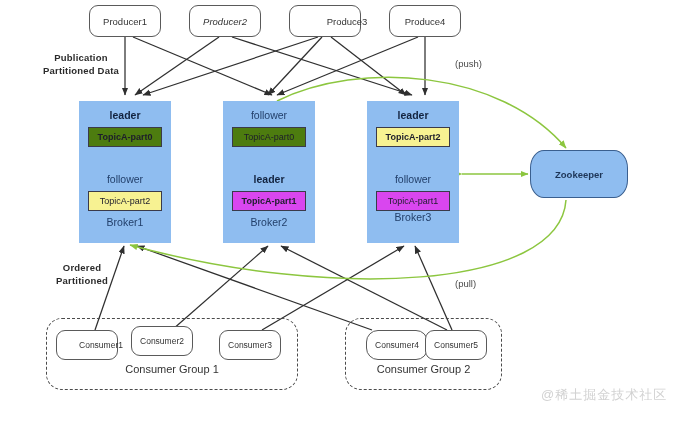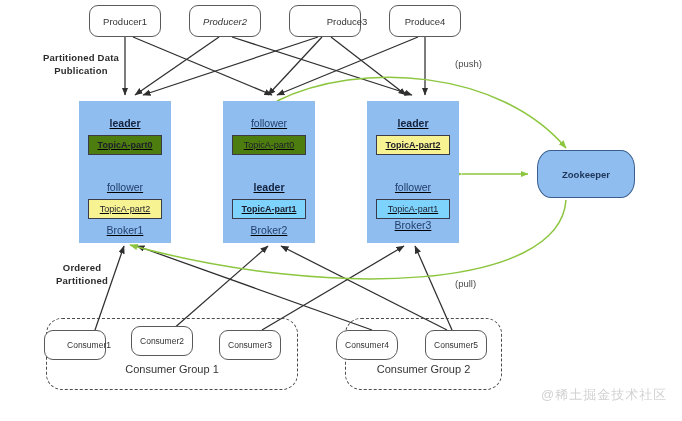--- a/index.html
+++ b/index.html
@@ -40,22 +40,21 @@
     border-radius: 9px;
     background: #ffffff;
     font-size: 9.5px;
     color: #333333;
   }
   .broker {
     width: 92px;
     height: 142px;
     background: #8fbdf0;
     display: block;
-    padding: 8px;
-    text-decoration: underline;
+    padding: 0;
   }
   .broker .role {
     font-size: 10.5px;
     color: #23406b;
     text-align: center;
   }
   .broker .role.bold {
     font-weight: bold;
     color: #12233f;
   }
@@ -67,21 +66,21 @@
     display: flex;
     align-items: center;
     justify-content: center;
     font-size: 9px;
     color: #1d1d2b;
     box-sizing: border-box;
   }
   .part.bold { font-weight: bold; }
   .part.pink   { background: #4d7c0f; }
   .part.yellow { background: #f7f292; }
-  .part.green  { background: #7dd3fc; }
+  .part.green  { background: #d946ef; }
   .broker .bname {
     font-size: 10.5px;
     color: #23406b;
     text-align: center;
   }
   .zookeeper {
     width: 98px;
     height: 48px;
     background: #8fbdf0;
     border: 1.4px solid #3a5f8f;
@@ -196,22 +195,22 @@
     <span>Producer2</span>
   </div>
   <div class="node producer" style="left:289px; top:5px;padding-left:44px;">
     <span>Produce3</span>
   </div>
   <div class="node producer" style="left:389px; top:5px;">
     <span>Produce4</span>
   </div>
 
   <div class="side-label" style="left:22px; top:52px; width:118px;">
+    <div>Publication</div>
     <div>Partitioned Data</div>
-    <div>Publication</div>
   </div>
   <div class="side-label" style="left:30px; top:262px; width:104px;">
     <div>Ordered</div>
     <div>Partitioned</div>
   </div>
   <div class="flow-label" style="left:455px; top:58px;">(push)</div>
   <div class="flow-label" style="left:455px; top:278px;">(pull)</div>
 
   <div class="node broker" style="left:79px; top:101px;">
     <div class="role bold" style="margin-top:8px;">leader</div>
@@ -230,41 +229,41 @@
   </div>
 
   <div class="node broker" style="left:367px; top:101px;">
     <div class="role bold" style="margin-top:8px;">leader</div>
     <div class="part yellow bold" style="margin-top:6px;">TopicA-part2</div>
     <div class="role" style="margin-top:26px;">follower</div>
     <div class="part green" style="margin-top:6px;">TopicA-part1</div>
     <div class="bname" style="">Broker3</div>
   </div>
 
-  <div class="node zookeeper" style="left:530px; top:150px;margin-left:7px;">
+  <div class="node zookeeper" style="left:530px; top:150px;">
     <span>Zookeeper</span>
   </div>
 
   <div class="cgroup" style="left:46px; top:318px; width:250px; height:70px;">
     <div class="cgroup-label" style="top:44px;">Consumer Group 1</div>
   </div>
-  <div class="node consumer" style="left:44px; top:330px;padding-left:28px;">
+  <div class="node consumer" style="left:56px; top:330px;padding-left:28px;">
     <span>Consumer1</span>
   </div>
   <div class="node consumer" style="left:131px; top:326px;">
     <span>Consumer2</span>
   </div>
   <div class="node consumer" style="left:219px; top:330px;">
     <span>Consumer3</span>
   </div>
 
   <div class="cgroup" style="left:345px; top:318px; width:155px; height:70px;">
     <div class="cgroup-label" style="top:44px;">Consumer Group 2</div>
   </div>
-  <div class="node consumer" style="left:336px; top:330px;border-radius:12px;">
+  <div class="node consumer" style="left:366px; top:330px;border-radius:12px;">
     <span>Consumer4</span>
   </div>
   <div class="node consumer" style="left:425px; top:330px;">
     <span>Consumer5</span>
   </div>
 
   <div class="watermark" style="left:541px; top:386px;">@稀土掘金技术社区</div>
 
 </div>
 

